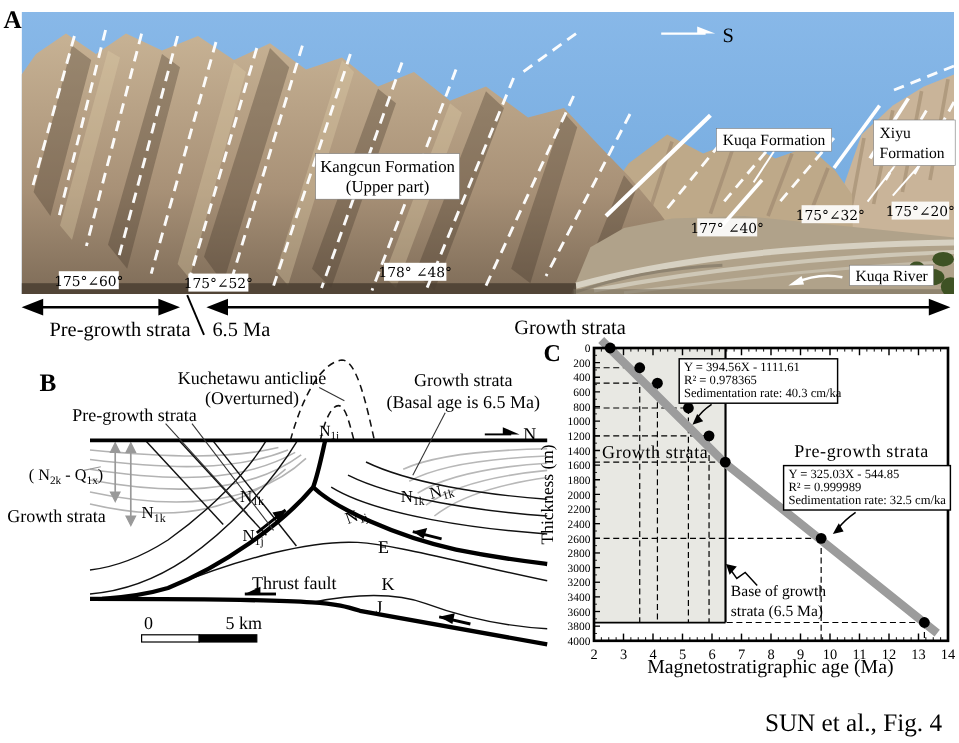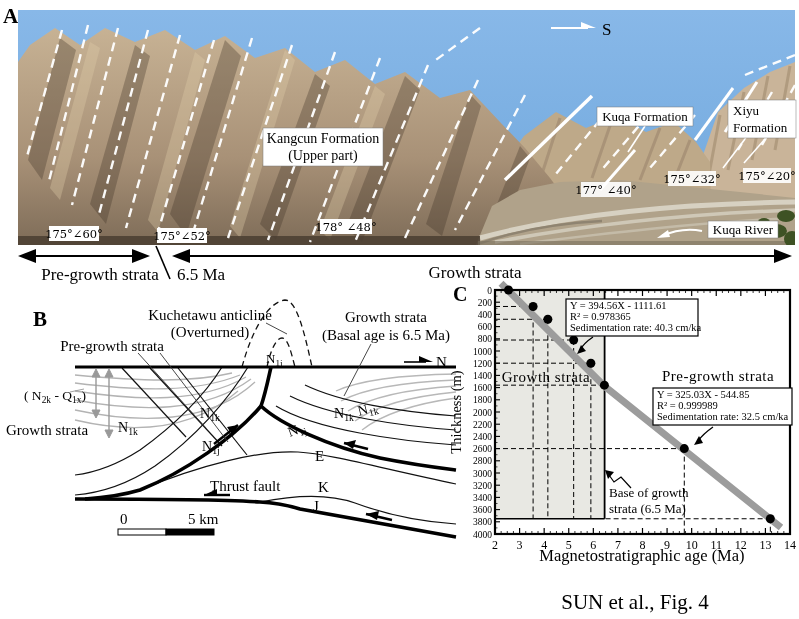--- a/index.html
+++ b/index.html
@@ -2,21 +2,21 @@
 <html><head>
 <meta charset="utf-8">
 <style>
   html,body{margin:0;padding:0;background:#fff;}
   .page{position:relative;width:799px;height:619px;background:#fff;overflow:hidden;
         font-family:"Liberation Serif","DejaVu Serif",serif;}
   svg{position:absolute;left:0;top:0;}
   svg text{font-family:"Liberation Serif","DejaVu Serif",serif;fill:#000;}
   text.ang{font-family:"DejaVu Serif","DejaVu Sans",serif;}
   .sub{font-size:70%;}
-  .caption{position:absolute;right:14px;top:590px;width:300px;text-align:center;
+  .caption{position:absolute;right:14px;top:590px;width:300px;text-align:right;
            font-size:21px;color:#000;}
 </style>
 </head>
 <body>
 
 <div class="page">
 
 <svg width="799" height="292" viewBox="0 0 799 292">
   <defs>
     <linearGradient id="skyG" x1="0" y1="0" x2="0" y2="1">

